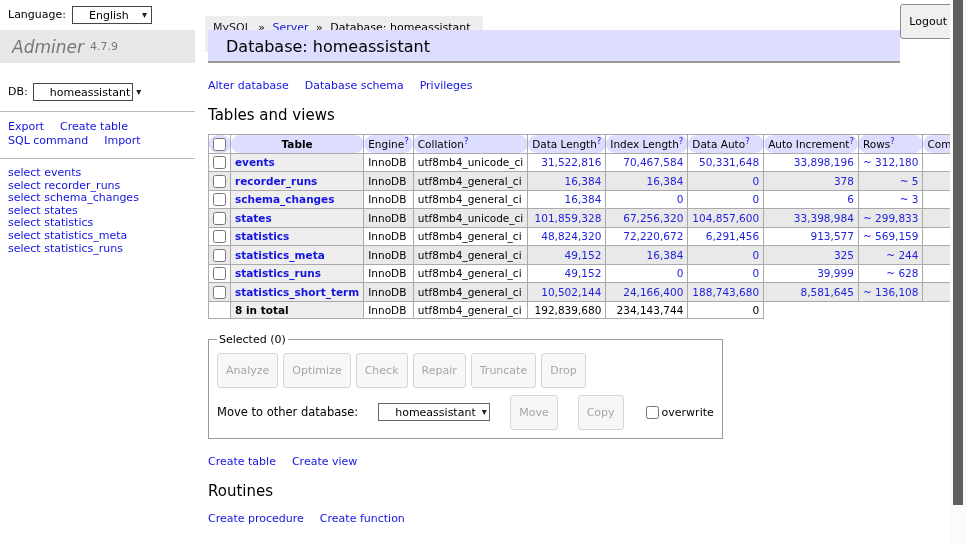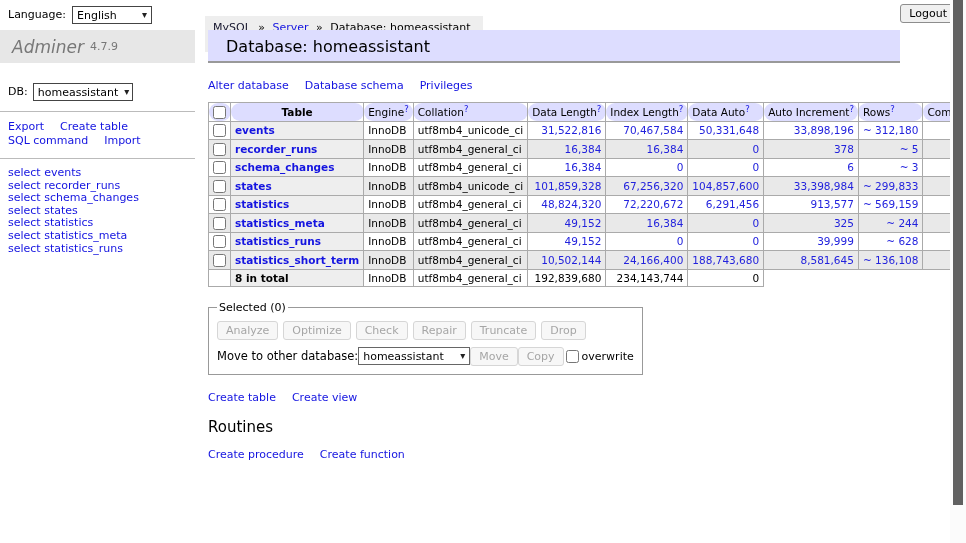--- a/index.html
+++ b/index.html
@@ -8,31 +8,31 @@
     width:966px; height:543px; position:relative; overflow:hidden;
     background:#fff; color:#000;
     font-family:"DejaVu Sans","Liberation Sans",sans-serif; font-size:11px;
   }
   a { color:#1414e0; text-decoration:none; cursor:pointer; }
 
   
   #topbar { position:absolute; left:0; top:0; width:966px; height:30px; background:#fff; }
   #lang { position:absolute; left:8px; top:6px; }
   .sel { display:inline-flex; align-items:center; justify-content:space-between;
-         border:1px solid #444; background:#fff; height:18px; padding:0 4px 0 4px;
+         border:1px solid #444; background:#fff; height:18px; padding:0 4px 0 16px;
          vertical-align:middle; }
   .sel .arr { font-size:10px; color:#222; margin-left:6px; line-height:1; }
   #lang .sel { width:80px; margin-left:6px; }
   #breadcrumb { position:absolute; left:205px; top:16px; height:36px; background:#eee;
                 padding:0 12px 0 8px; line-height:24px; white-space:nowrap; }
   #breadcrumb .root { color:#15152d; }
   #breadcrumb .sep { color:#000; margin:0 4px; }
   #logout-btn { position:absolute; right:10px; top:4px; }
   .btn { display:inline-block; background:#f0f0f0; border:1px solid #8d8d8d; border-radius:3px;
-         padding:2px 8px; font-size:11px; font-family:inherit; color:#000; cursor:pointer; }
+         padding:10px 8px; font-size:11px; font-family:inherit; color:#000; cursor:pointer; }
   .btn.disabled { color:#a6a6a6; background:#f7f7f7; border-color:#d6d6d6; cursor:default; }
 
   
   #sidebar { position:absolute; left:0; top:30px; width:195px; }
   #logo-band { height:33px; background:#e7e7e7; padding-left:12px; display:flex; align-items:center; }
   #logo-band .logo { font-style:italic; font-size:17px; color:#777; }
   #logo-band .ver { font-size:11px; color:#777; margin-left:6px; }
   #db-row { margin:20px 0 0 8px; }
   #db-row .sel { width:100px; margin-left:5px; }
   #sidebar hr { border:none; border-top:1px solid #bbb; margin:10px 0 8px 0; }
@@ -69,21 +69,21 @@
   .col-check { width:22px; text-align:center; }
   .col-name { min-width:118px; }
   .col-engine{ min-width:42px; } .col-coll{ min-width:96px; }
   .col-dlen{ min-width:70px; } .col-ilen{ min-width:72px; } .col-dfree{ min-width:62px; }
   .col-auto{ min-width:75px; } .col-rows{ min-width:58px; } .col-comment{ min-width:56px; }
   input[type=checkbox]{ width:13px; height:13px; margin:0; vertical-align:middle; }
 
   
   #selected-fs { margin-top:14px; }
   #sel-buttons { margin:4px 0 7px 0; display:flex; gap:5px; }
-  #move-row { display:flex; align-items:center; gap:0; }
+  #move-row { display:flex; align-items:center; gap:20px; }
   #move-row .label { font-size:11.5px; }
   #move-row .sel { width:112px; border-color:#666; }
   #overwrite-wrap { display:flex; align-items:center; gap:3px; margin-left:2px; }
 
   
   #scrollbar { position:absolute; right:0; top:0; width:16px; height:543px; background:#fbfbfb; }
   #scroll-thumb { position:absolute; left:3px; top:0; width:10px; height:505px; background:#606060; }
 </style>
 </head>
 <body>
@@ -133,20 +133,21 @@
     </div>
 </div>
 
 <div id="main">
   <div id="title-bar">
     <span>Database: homeassistant</span>
   </div>
 
   <div class="linkrow" id="db-actions"><a>Alter database</a><a>Database schema</a><a>Privileges</a></div>
 
+  <h3>Tables and views</h3>
 
 
   <table id="tbl">
     <thead>
         <tr id="thead-row">
           <th class="col-check"><input type="checkbox" style=""></th>
           <th class="col-name"><span>Table</span></th>
           <th class="col-engine"><span>Engine</span><sup class="help">?</sup></th>
           <th class="col-coll"><span>Collation</span><sup class="help">?</sup></th>
           <th class="col-dlen"><span>Data Length</span><sup class="help">?</sup></th>

